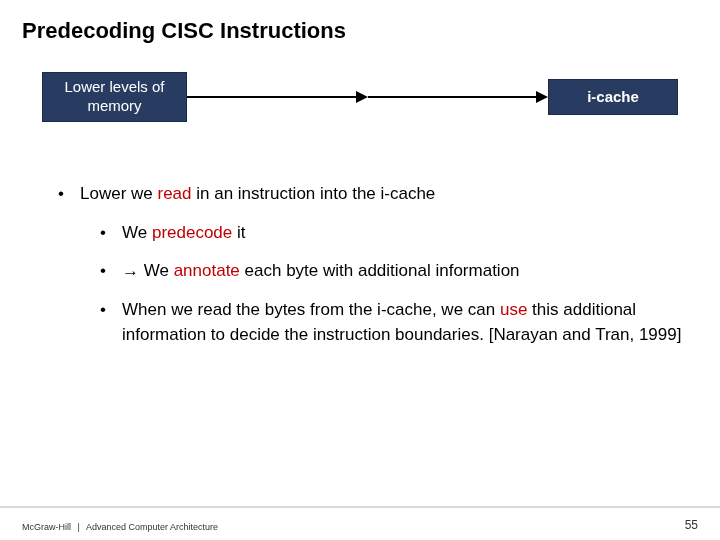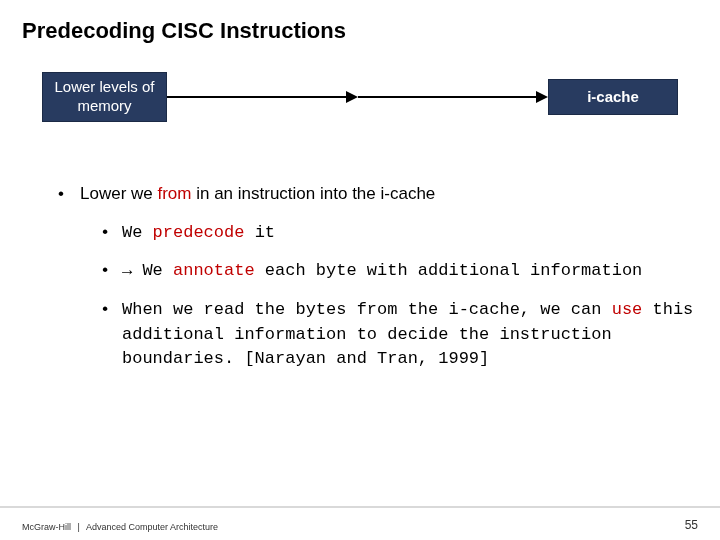--- a/index.html
+++ b/index.html
@@ -1,31 +1,31 @@
 <!DOCTYPE html>
 <html><head>
 <meta charset="utf-8">
 <style>
   * { box-sizing: border-box; margin: 0; padding: 0; }
   html, body { width: 720px; height: 540px; font-family: Arial, Helvetica, sans-serif; background: #fff; color: #000; }
   .slide { position: relative; width: 720px; height: 540px; padding: 18px 22px 0 22px; }
   .title { font-size: 22px; font-weight: bold; margin-bottom: 28px; }
   .diagram { display: flex; align-items: center; gap: 0; margin: 0 20px 60px 20px; }
   .box { background: #283b60; color: #fff; text-align: center; font-size: 15px; padding: 8px 6px; border: 1px solid #1b2a46; display: flex; align-items: center; justify-content: center; line-height: 1.25; flex: 0 0 auto; }
-  .box1 { width: 125px; height: 50px; }
+  .box1 { width: 145px; height: 50px; }
   .box2 { width: 150px; height: 32px; }
   .box3 { width: 130px; height: 36px; font-weight: bold; }
   .arrow-wrap { flex: 1 1 auto; display: flex; align-items: center; }
   .arrow-line { flex: 1; height: 2px; background: #000; }
   .arrow-head { width: 0; height: 0; border-top: 6px solid transparent; border-bottom: 6px solid transparent; border-left: 12px solid #000; }
   .bullets { font-size: 17px; line-height: 1.45; margin-left: 36px; }
   .bullets ul { list-style: none; }
   .bullets > ul > li { position: relative; padding-left: 22px; margin-bottom: 18px; }
   .bullets > ul > li::before { content: "•"; position: absolute; left: 0; top: 0; }
-  .bullets ul ul { margin-top: 14px; margin-left: 20px; font-family: Liberation Mono, monospace; }
+  .bullets ul ul { margin-top: 14px; margin-left: 20px; }
   .bullets ul ul > li { position: relative; padding-left: 22px; margin-bottom: 14px; }
   .bullets ul ul > li::before { content: "•"; position: absolute; left: 0; top: 0; }
   .red { color: #c00000; }
   .footer-bar { position: absolute; left: 0; bottom: 28px; width: 100%; height: 6px; background: #f3b200; border-top: 6px solid #fff; }
   .footer-bar::before { content: ""; display: block; position: absolute; top: -6px; left: 0; right: 0; height: 6px; background: #fff; border-top: 2px solid #d9d9d9; }
   .footer-text { position: absolute; left: 22px; bottom: 8px; font-size: 9px; color: #333; }
   .footer-text .sep { margin: 0 4px; }
   .page-num { position: absolute; right: 22px; bottom: 8px; font-size: 12px; color: #333; }
 </style>
 </head>
@@ -44,21 +44,21 @@
     <div class="arrow-wrap">
       <div class="arrow-line"></div>
       <div class="arrow-head"></div>
     </div>
     <div class="box box3">i-cache</div>
   </div>
 
   <div class="bullets">
     <ul>
       <li>
-        <span>Lower we </span><span class="red">from</span><span> in an instruction into the i-cache</span>
+        <span>Lower we </span><span class="red">read</span><span> in an instruction into the i-cache</span>
         <ul>
           <li>
             <span>We </span><span class="red">predecode</span><span> it</span>
           </li>
           <li>
             <span>→</span><span> We </span><span class="red">annotate</span><span> each byte with additional information</span>
           </li>
           <li>
             <span>When we read the bytes from the i-cache, we can </span><span class="red">use</span><span> this additional information to decide the instruction boundaries. [Narayan and Tran, 1999]</span>
           </li>

